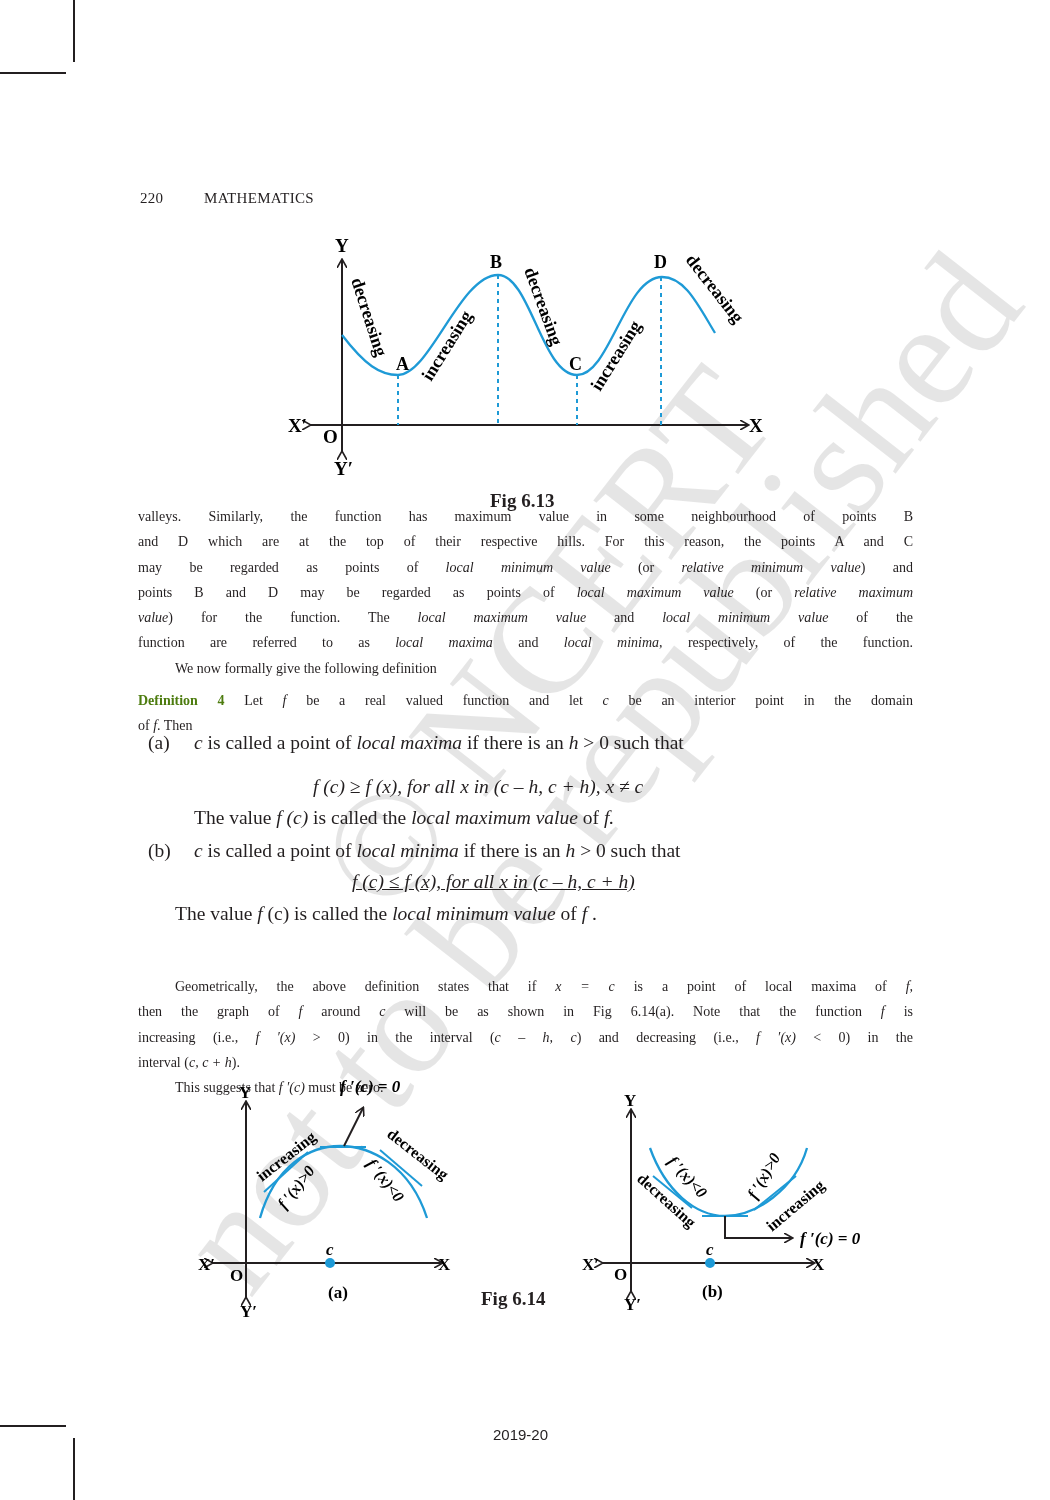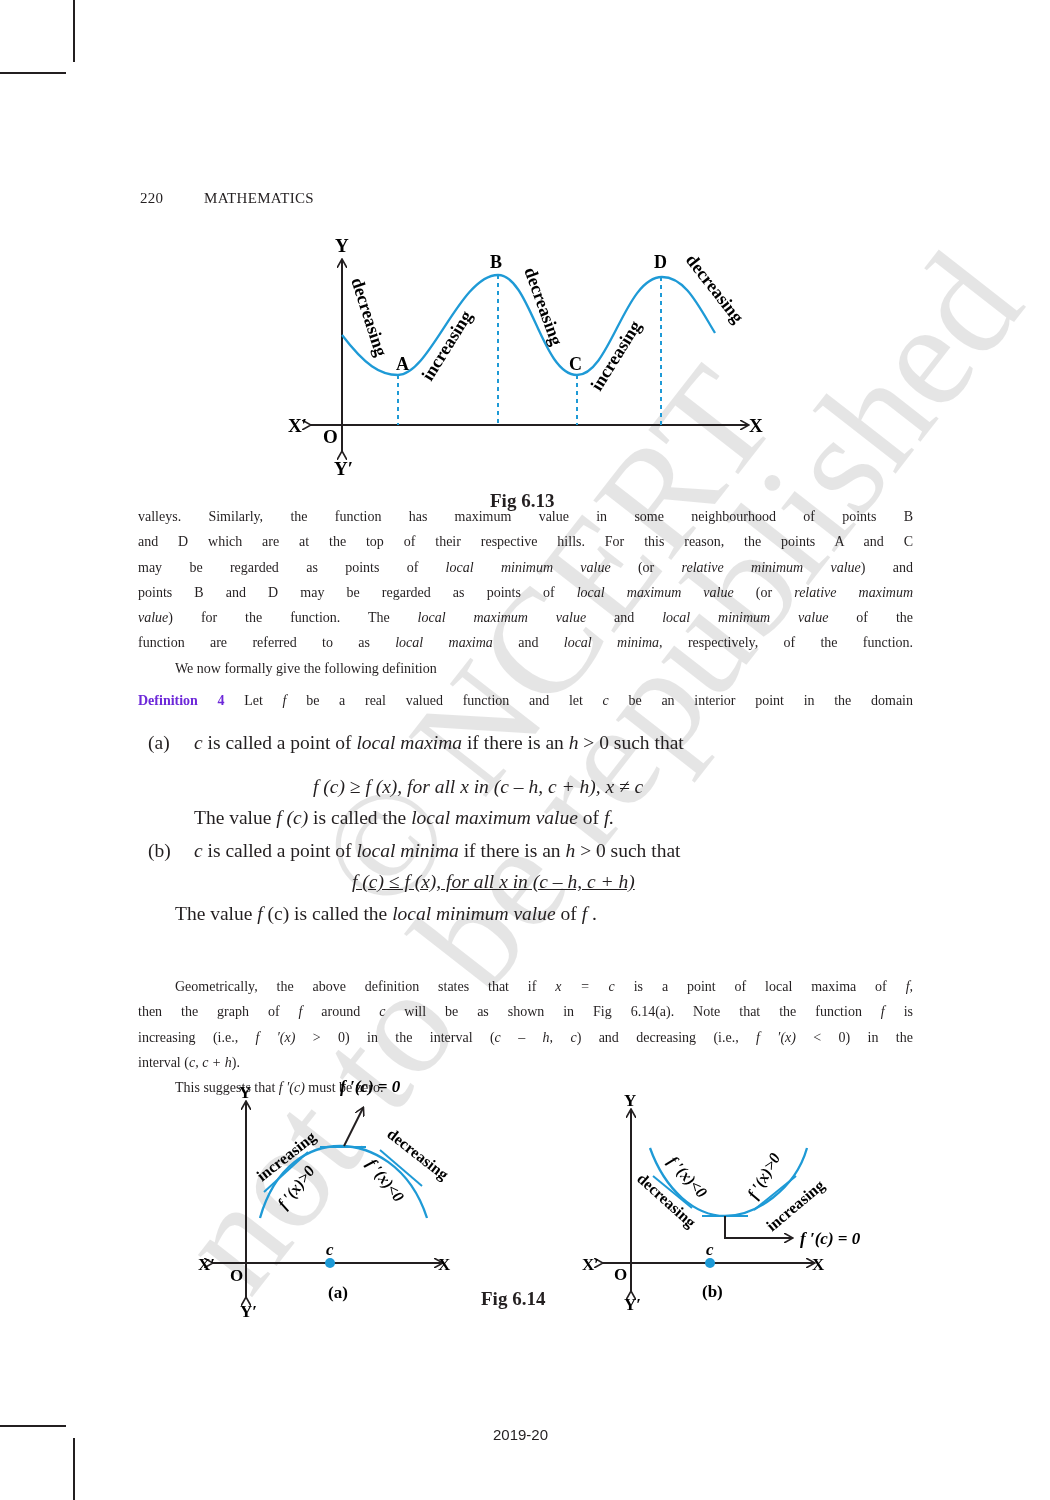--- a/index.html
+++ b/index.html
@@ -9,21 +9,21 @@
   .header { position:absolute; left:140px; top:190px; font-size:15px; letter-spacing:0.3px; }
   .header .pg { display:inline-block; width:64px; }
   .watermark { position:absolute; left:0; top:0; width:1050px; height:1500px; pointer-events:none; }
   .fig { position:absolute; }
   .figcap { position:absolute; font-weight:bold; font-size:19px; }
   .text { position:absolute; left:138px; width:775px; font-size:14px; line-height:25.3px; }
   .p { text-align:justify; text-align-last:justify; margin:0; }
   .p.last { text-align-last:left; }
   .ind { text-indent:37px; }
   i { font-style:italic; }
-  .def { color:#6d28d9; font-weight:bold; }
+  .def { color:#4d7c0f; font-weight:bold; }
   .line { position:absolute; white-space:nowrap; font-size:19.5px; }
   .footer { position:absolute; left:493px; top:1426px; font-family:"Liberation Sans", sans-serif; font-size:15px;text-align:right; }
   svg text { font-family:"Liberation Serif", serif; }
 </style>
 </head>
 <body>
 
 <div class="crop" style="left:0;top:72px;width:66px;height:2px;"></div>
 <div class="crop" style="left:73px;top:0;width:2px;height:62px;"></div>
 <div class="crop" style="left:0;top:1425px;width:66px;height:2px;"></div>
@@ -73,20 +73,21 @@
   <p class="p"><span>and D which are at the top of their respective hills. For this reason, the points A and C</span></p>
   <p class="p"><span>may be regarded as points of </span><i>local minimum value</i><span> (or </span><i>relative minimum value</i><span>) and</span></p>
   <p class="p"><span>points B and D may be regarded as points of </span><i>local maximum value</i><span> (or </span><i>relative maximum</i></p>
   <p class="p"><i>value</i><span>) for the function. The </span><i>local maximum value</i><span> and </span><i>local minimum value</i><span> of the</span></p>
   <p class="p"><span>function are referred to as </span><i>local maxima</i><span> and </span><i>local minima</i><span>, respectively, of the function.</span></p>
   <p class="p last ind">We now formally give the following definition</p>
 </div>
 
 <div class="text" style="top:688px;">
   <p class="p"><span class="def">Definition 4</span><span> Let </span><i>f</i><span> be a real valued function and let </span><i>c</i><span> be an interior point in the domain</span></p>
+  <p class="p last"><span>of </span><i>f</i><span>. Then</span></p>
 </div>
 
 <div class="line" style="left:148px;top:732px;">
   <span style="display:inline-block;width:46px;">(a)</span><i>c</i><span> is called a point of </span><i>local maxima</i><span> if there is an </span><i>h</i><span> &gt; 0 such that</span>
 </div>
 <div class="line" style="left:313px;top:776px;font-style:italic;">
   <span>f (c) ≥ f (x), for all x in (c – h, c + h), x ≠ c</span>
 </div>
 <div class="line" style="left:194px;top:807px;text-align:right;">
   <span>The value </span><i>f (c)</i><span> is called the </span><i>local maximum value</i><span> of </span><i>f.</i>

